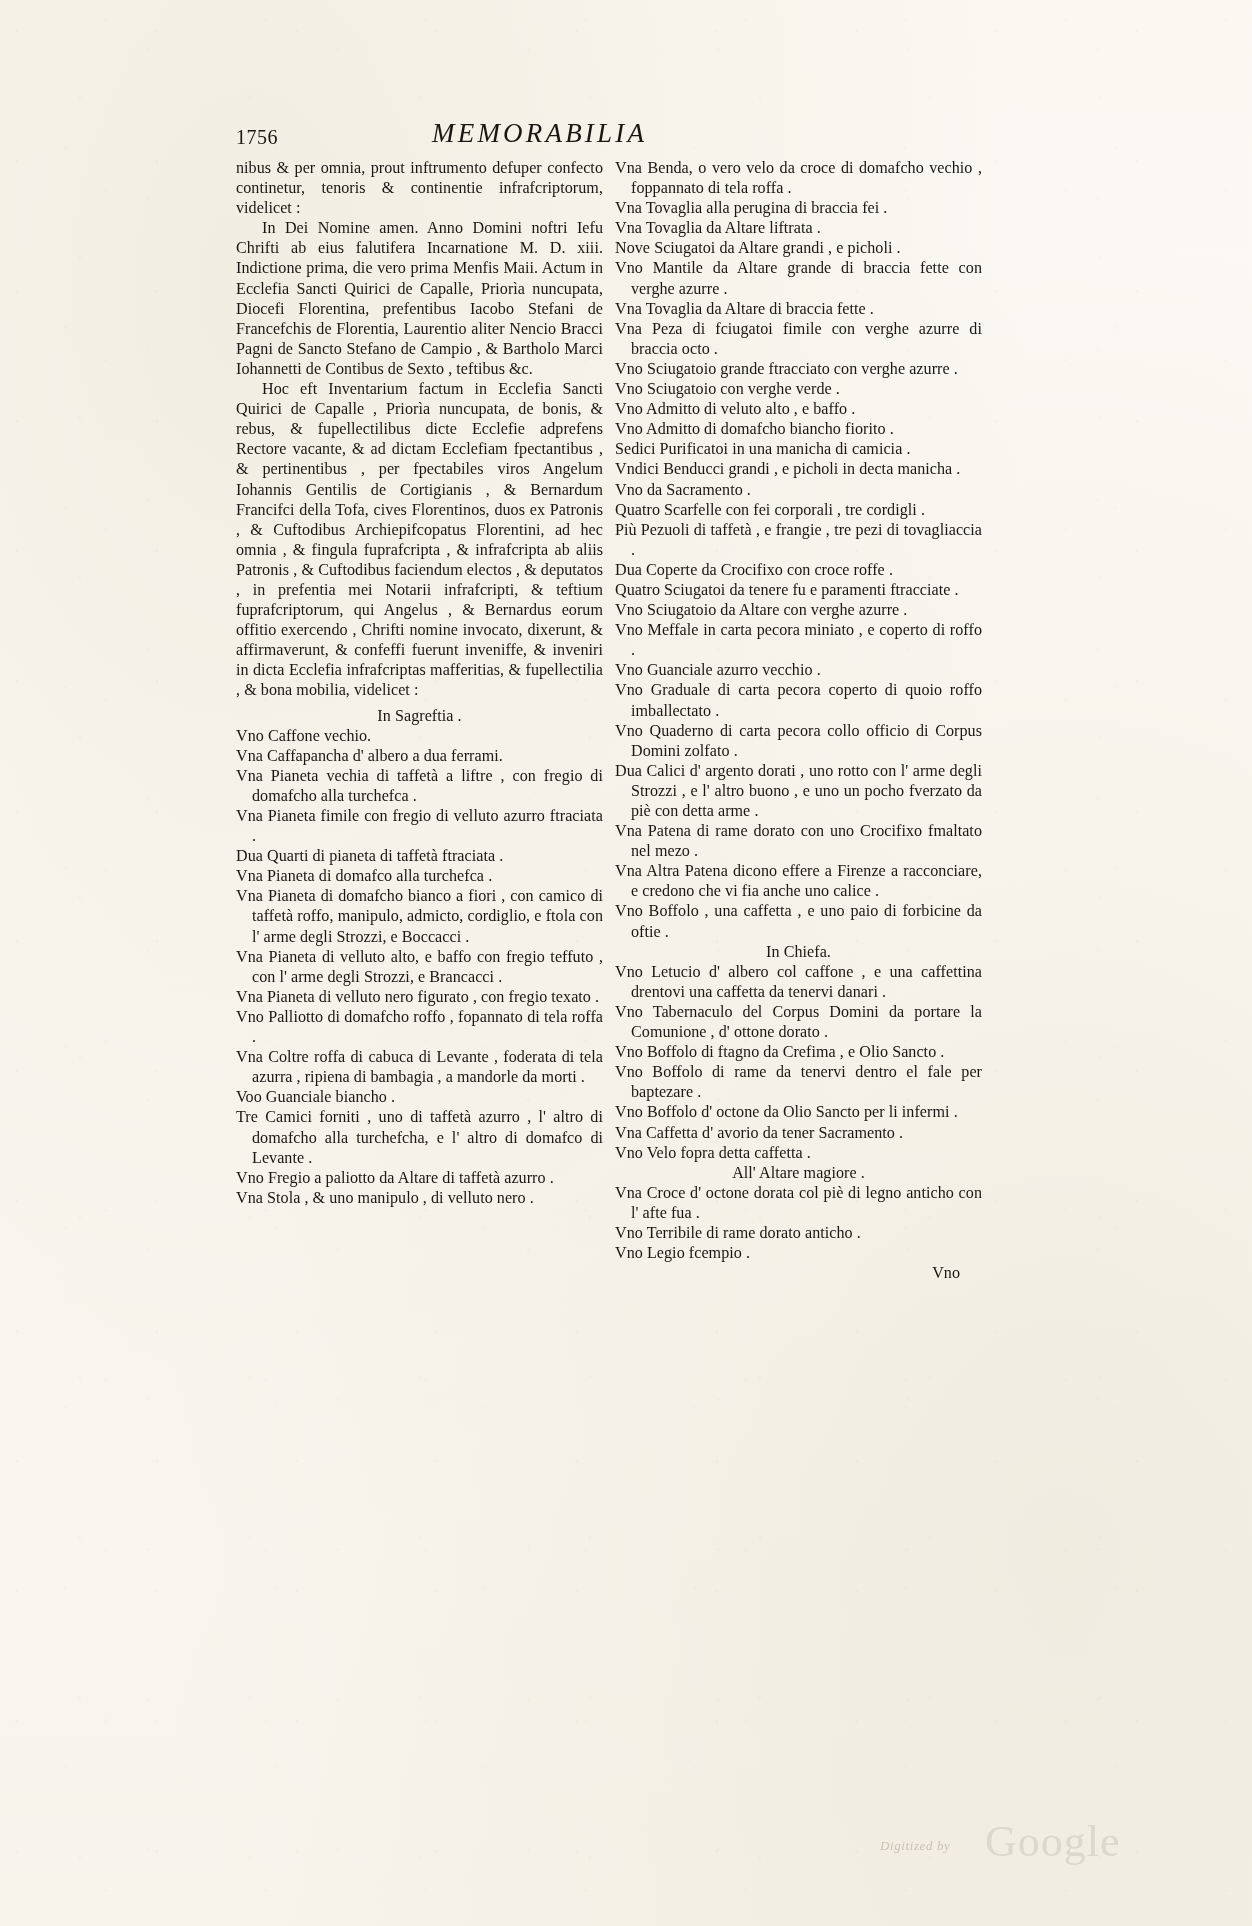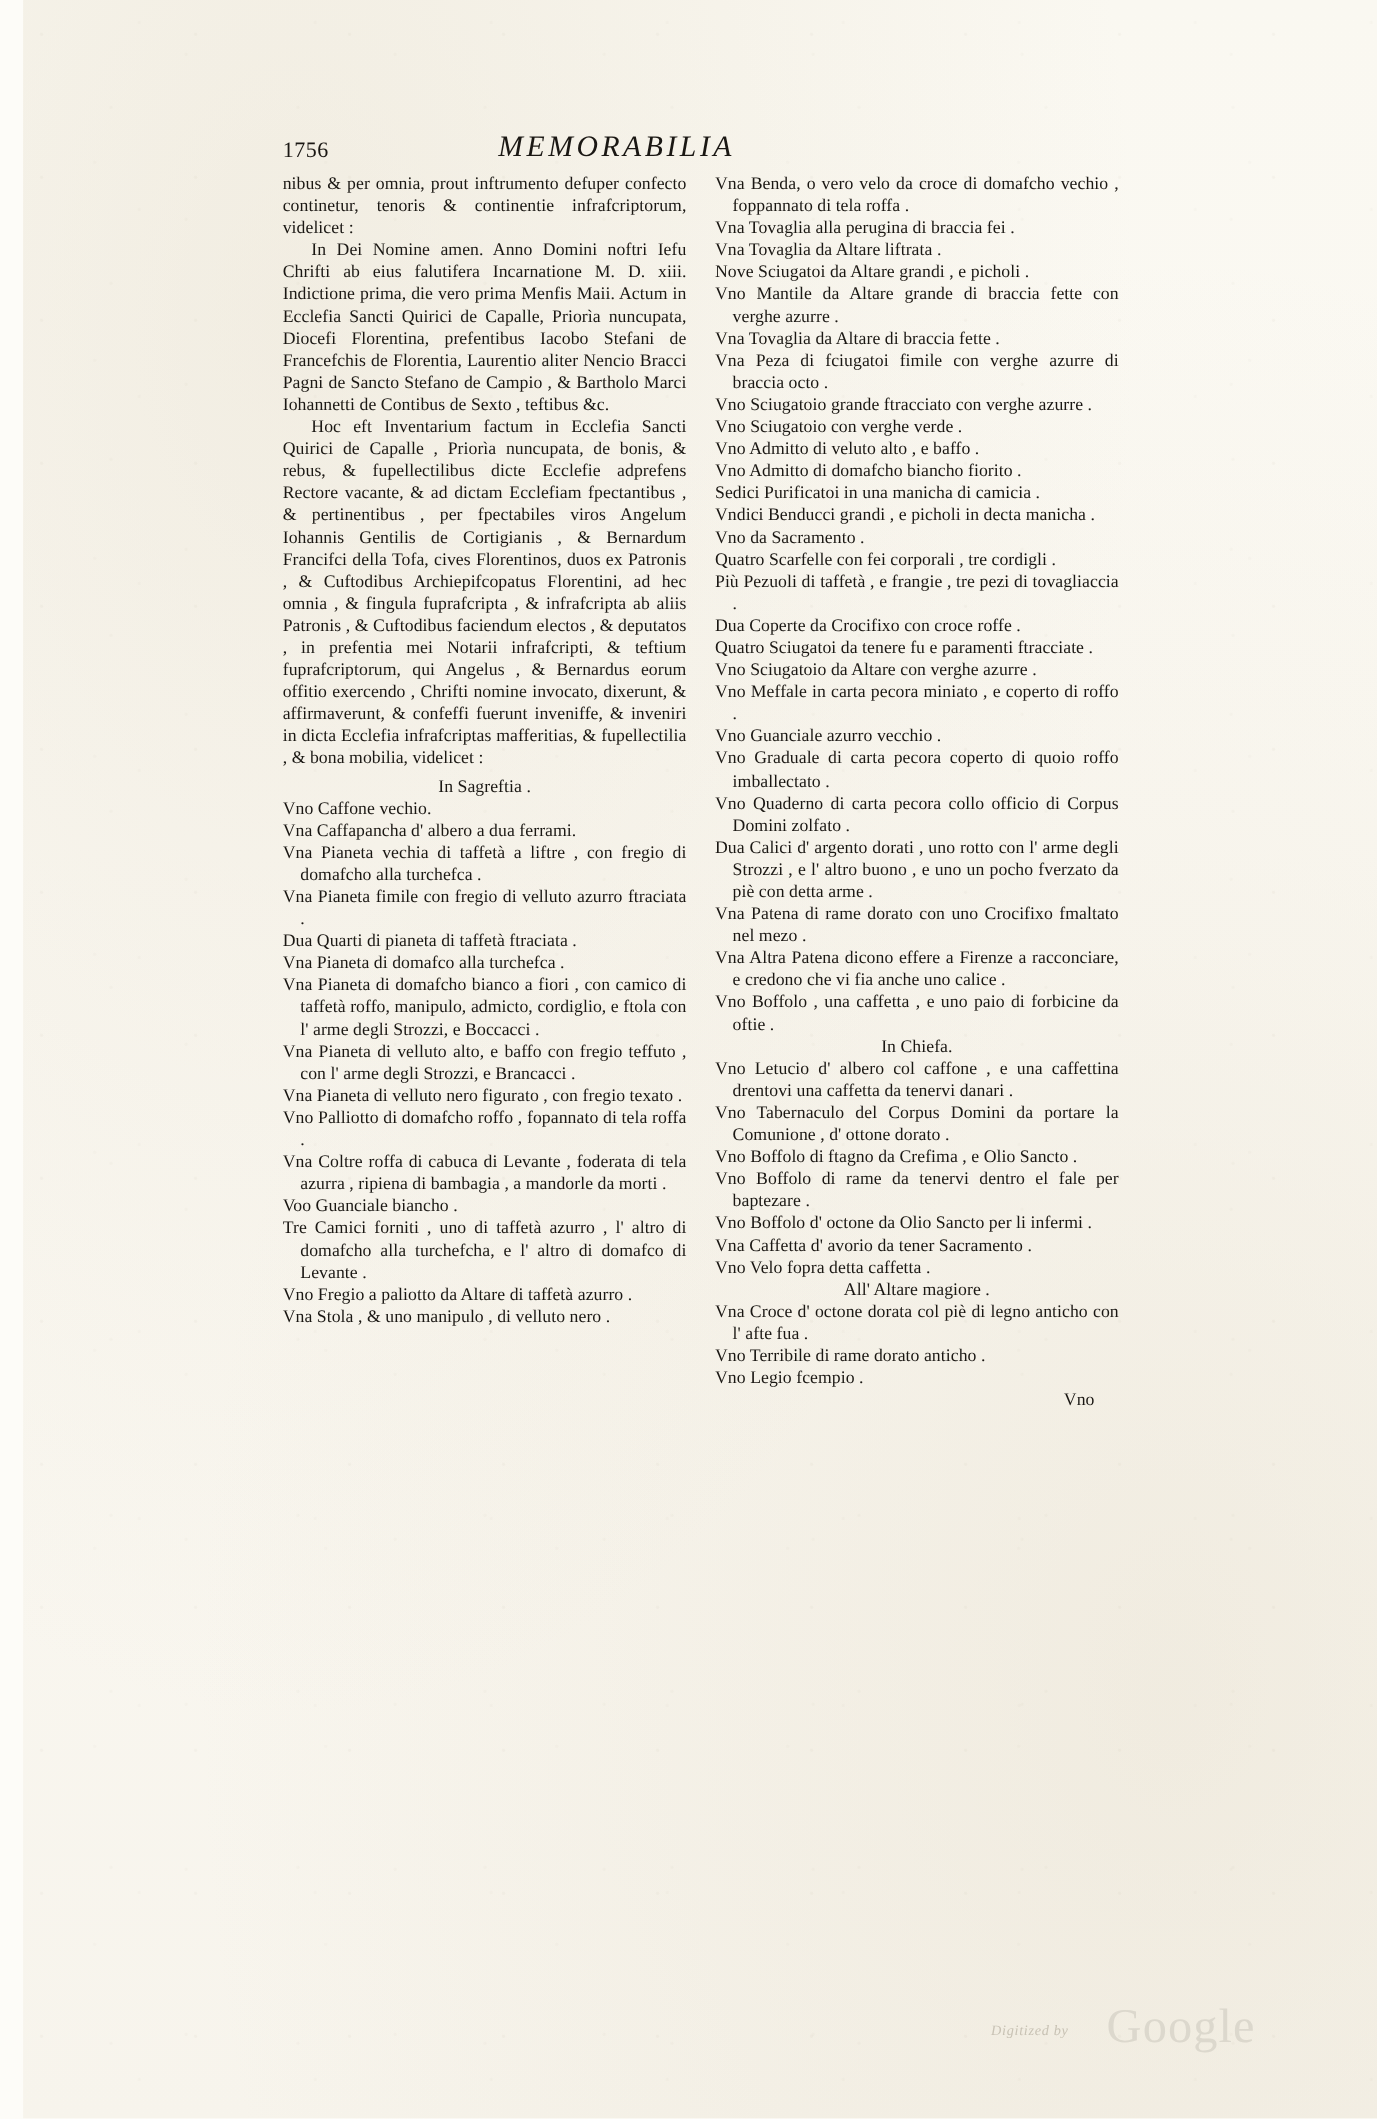--- a/index.html
+++ b/index.html
@@ -15,21 +15,20 @@
     color: #1a1713;
     overflow: hidden;
   }
   .page {
     position: absolute;
     inset: 0;
     background:
       radial-gradient(ellipse at 20% 15%, rgba(225,216,196,0.35) 0%, rgba(253,252,248,0) 55%),
       radial-gradient(ellipse at 85% 80%, rgba(222,212,190,0.30) 0%, rgba(253,252,248,0) 60%),
       linear-gradient(180deg, #faf8f1 0%, #fbf9f3 40%, #f7f4ec 100%);
-    margin-left: 21px;
   }
   .grain {
     position: absolute;
     inset: 0;
     pointer-events: none;
     opacity: .35;
     background-image:
       radial-gradient(circle at 12% 24%, rgba(120,104,76,.10) 0 1px, transparent 2px),
       radial-gradient(circle at 47% 61%, rgba(120,104,76,.08) 0 1px, transparent 2px),
       radial-gradient(circle at 78% 33%, rgba(120,104,76,.08) 0 1px, transparent 2px),
@@ -62,21 +61,21 @@
     left: 196px;
     top: 0;
     font-style: italic;
     font-size: 27px;
     letter-spacing: 3.2px;
     font-family: "Liberation Serif", serif;
   }
 
   .columns {
     display: flex;
-    gap: 26px;
+    gap: 12px;
     margin-top: 6px;
   }
   .col {
     width: 367px;
   }
   .col p {
     margin: 0;
     font-size: 16.1px;
     line-height: 20.1px;
     text-align: justify;

